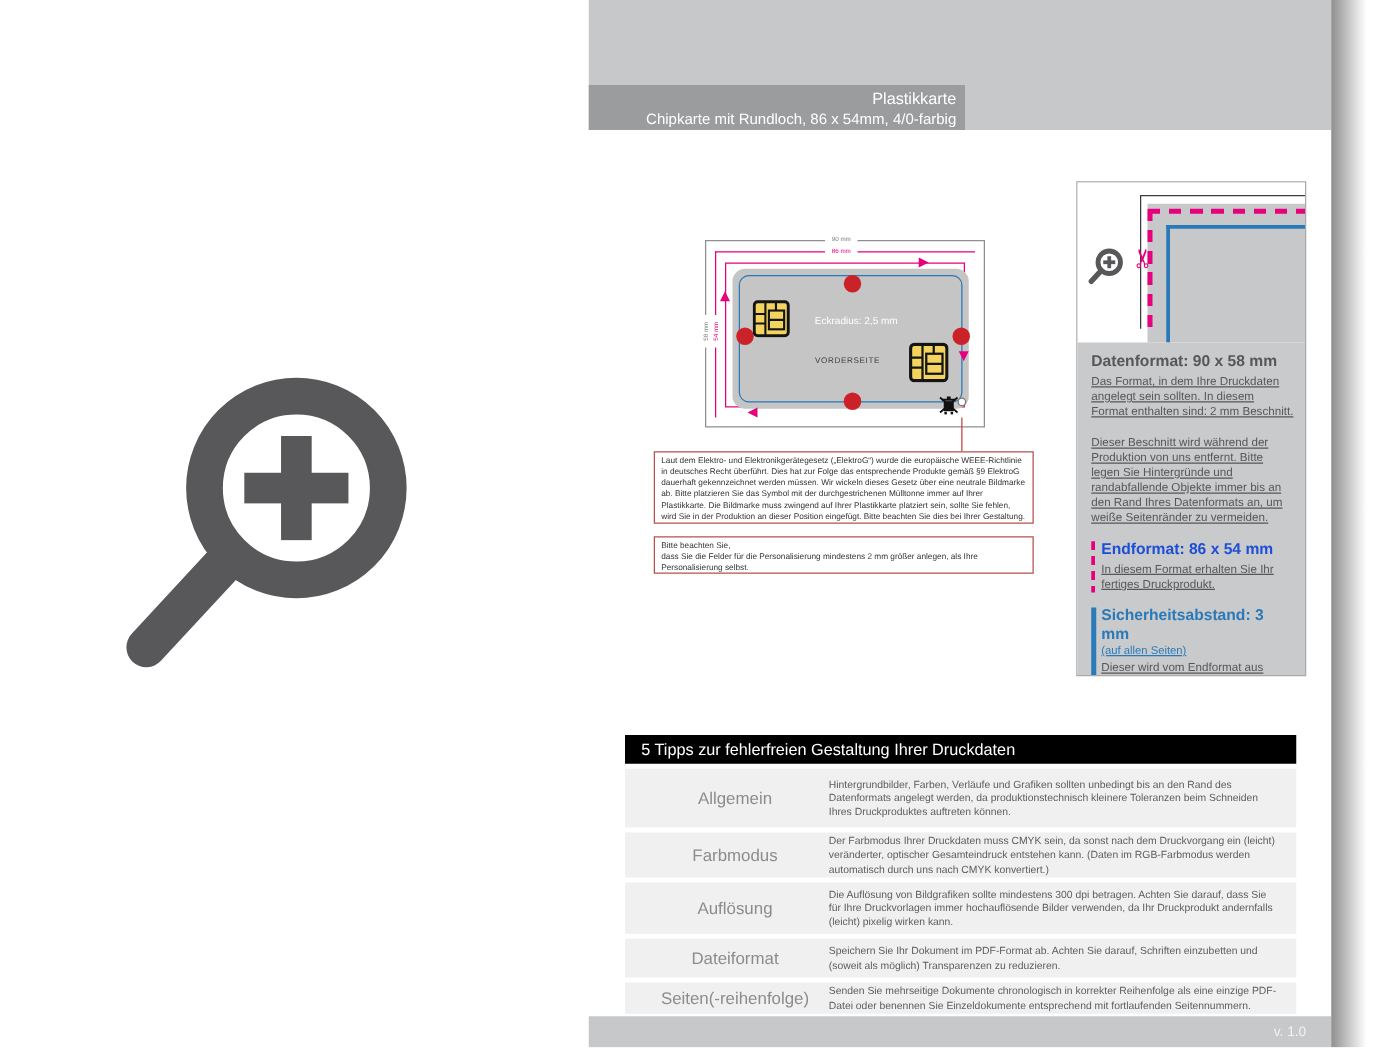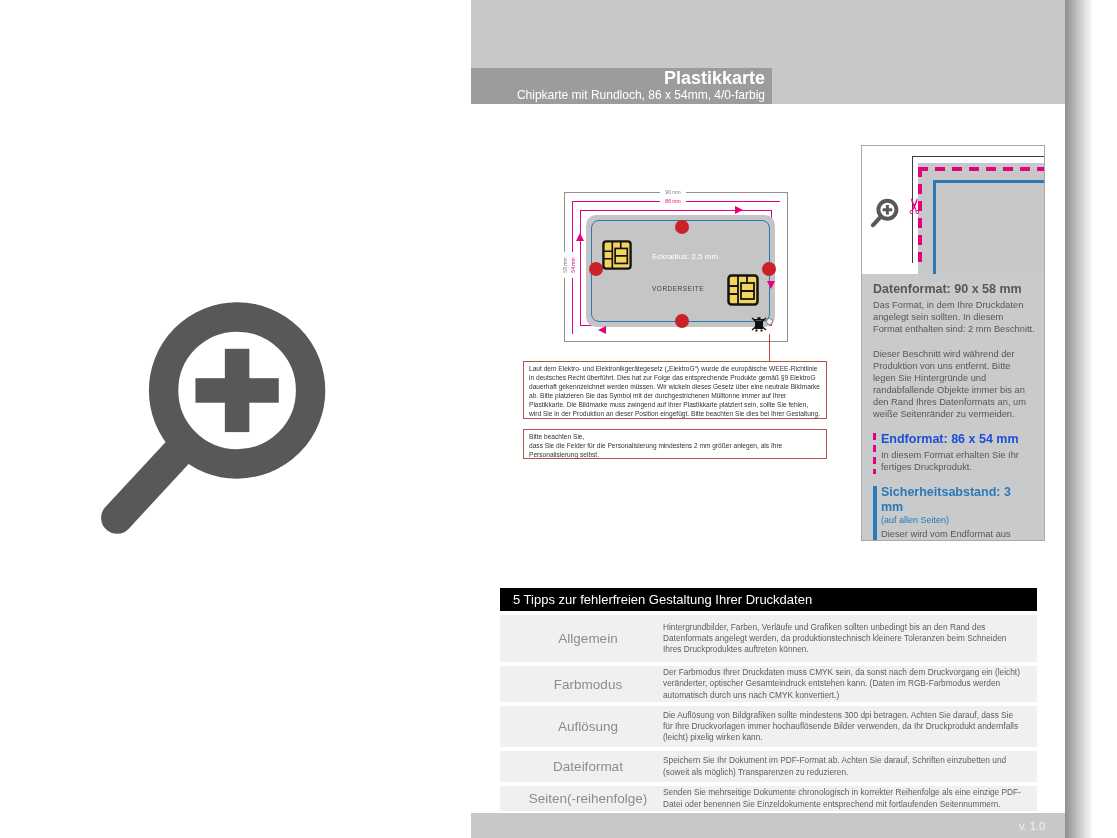--- a/index.html
+++ b/index.html
@@ -7,21 +7,21 @@
   .stage{position:relative;width:1117px;height:838px;background:#fff;overflow:hidden;}
   .abs{position:absolute;}
 
   
   .top-band{left:471px;top:0;width:594px;height:104px;background:#c7c8c9;}
   .tab{left:487px;top:44px;width:110px;height:24px;background:#c4b5fd;color:#5a5a5c;
        font-size:19px;line-height:24px;padding-left:10px;box-sizing:border-box;margin-top:24px;}
   .title-band{left:471px;top:68px;width:301px;height:36px;background:#9b9c9e;color:#fff;
        display:flex;flex-direction:column;align-items:flex-end;justify-content:flex-end;
        padding:0 7px 2px 0;box-sizing:border-box;}
-  .title-band .t1{font-size:18px;font-weight:700;line-height:19px;}
+  .title-band .t1{font-size:13px;font-weight:400;line-height:19px;}
   .title-band .t2{font-size:12px;line-height:14px;}
   .footer-bar{left:471px;top:813px;width:594px;height:25px;background:#c7c8c9;color:#f2f2f2;
        font-size:11px;display:flex;align-items:center;justify-content:flex-end;
        padding-right:20px;box-sizing:border-box;}
   .page-shadow{left:1065px;top:0;width:28px;height:838px;
        background:linear-gradient(to right,#8f8f90,rgba(255,255,255,0));}
 
   
   .logo{left:95px;top:285px;width:245px;height:255px;}
 
@@ -79,21 +79,21 @@
   .pz-dash-v{position:absolute;left:56px;top:21px;width:4px;height:96px;
        background:repeating-linear-gradient(to bottom,#e6007e 0 10px,transparent 10px 17px);}
   .pz-blue{position:absolute;left:71px;top:34px;width:111px;height:94px;
        border-left:3px solid #2a79b8;border-top:3px solid #2a79b8;box-sizing:border-box;}
   .pz-scissors{position:absolute;left:44px;top:48px;color:#e6007e;font-size:21px;
        transform:rotate(-90deg);}
   .pz-mag{position:absolute;left:8px;top:50px;width:30px;height:33px;}
   .panel-text{position:absolute;left:0;top:128px;width:100%;height:268px;background:#c9cacb;
        padding:8px 9px 0 11px;box-sizing:border-box;color:#565759;}
   .panel-text h3{margin:0;font-size:12.5px;line-height:15px;}
-  .panel-text p{margin:2px 0 0 0;font-size:9.3px;line-height:12px;}
+  .panel-text p{margin:2px 0 0 0;font-size:9.3px;line-height:12px;text-decoration:underline;}
   .panel-text .gap{height:11px;}
   .sec{position:relative;padding-left:8px;margin-top:12px;}
   .sec-end .bar{position:absolute;left:0;top:1px;width:3px;height:100%;
        background:repeating-linear-gradient(to bottom,#e6007e 0 7px,transparent 7px 12px);}
   .sec-end h3{color:#1d4ed8;}
   .sec-safe .bar{position:absolute;left:0;top:1px;width:4px;height:100%;background:#2a79b8;}
   .sec-safe h3{color:#2a79b8;}
   .sec-safe .sub{margin:0;font-size:9px;line-height:11px;color:#2a79b8;}
   .sec1{padding-left:0;margin-top:0;}
 

